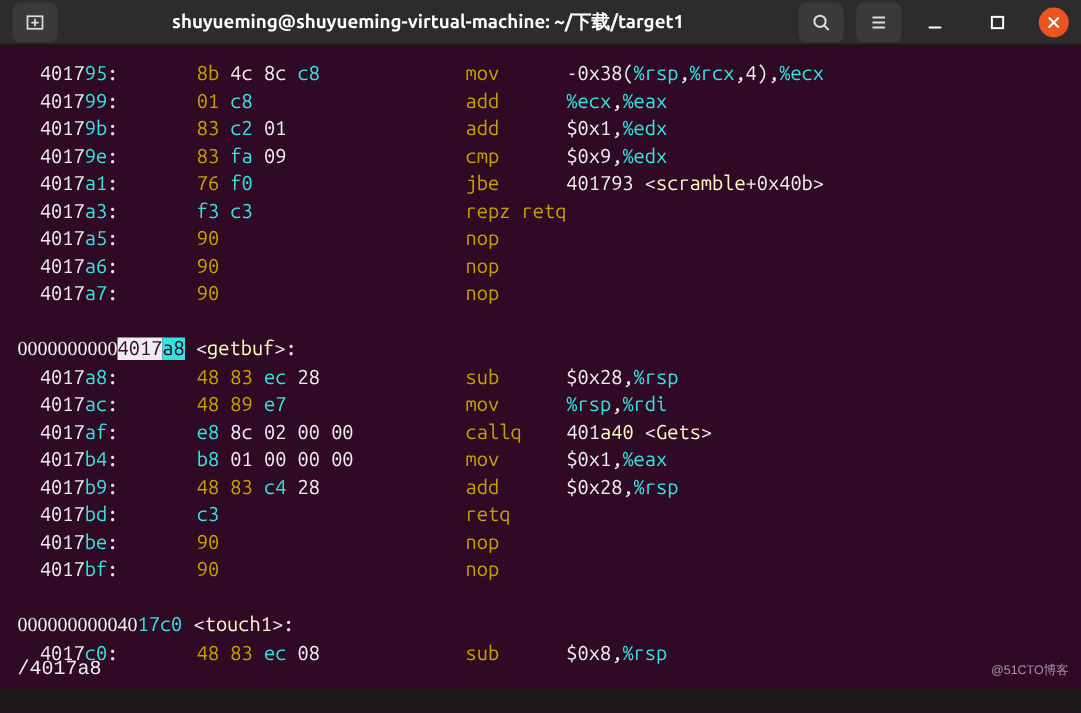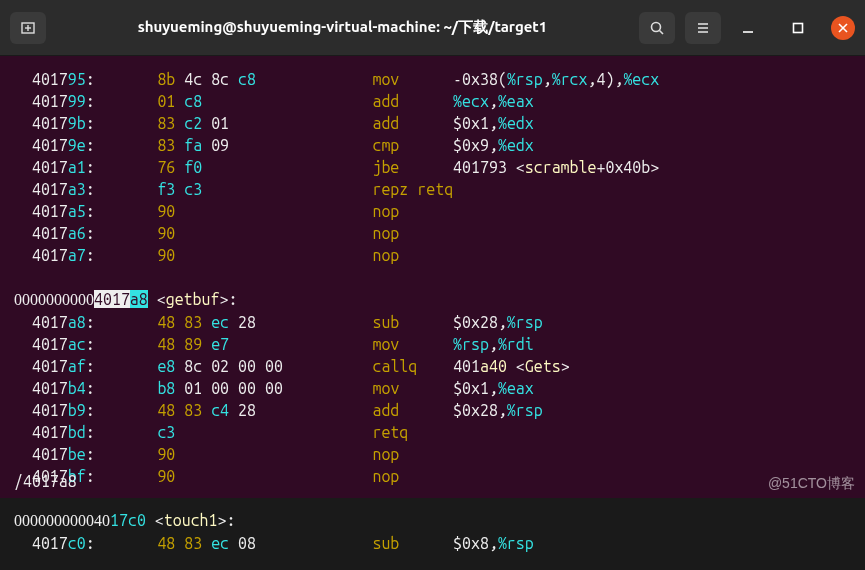--- a/index.html
+++ b/index.html
@@ -2,58 +2,58 @@
 <html><head>
 <meta charset="utf-8">
 <style>
 * { margin: 0; padding: 0; box-sizing: border-box; }
 body {
   width: 865px; height: 570px;
   font-family: "Ubuntu Mono", "DejaVu Sans Mono", Consolas, monospace;
   background: #1a1a1a; overflow: hidden;
 }
 .titlebar {
-  height: 56px; background: #2c2c2c;
+  height: 36px; background: #2c2c2c;
   display: flex; align-items: center; padding: 0 10px; gap: 10px;
   border-bottom: 1px solid #1a1a1a;
 }
 .tb-btn {
   width: 36px; height: 32px; background: #3a3a3a; border-radius: 6px;
   display: flex; align-items: center; justify-content: center;
   color: #e0e0e0; cursor: pointer;
 }
 .title-text {
   flex: 1; text-align: center; color: #fff; font-weight: bold;
   font-size: 15px; font-family: Ubuntu, sans-serif;
 }
 .tb-right { display: flex; gap: 16px; align-items: center; }
 .window-ico { width: 34px; height: 32px; display: flex; align-items: center; justify-content: center; color: #fff; cursor: pointer; }
 .close-btn { width: 24px; height: 24px; border-radius: 50%; background: #e95420; display: flex; align-items: center; justify-content: center; color: #fff; cursor: pointer; }
 .term {
-  background: #300a24; height: 442px; padding: 12px 0 0 0;
+  background: #300a24; height: 516px; padding: 12px 0 0 0;
   font-size: 16px; line-height: 22px; color: #eee;
   white-space: pre; position: relative;
 }
 .row { padding: 0 14px; }
 .addr { color: #34e2e2; }
 .hex { color: #c4a000; }
 .hex .b { color: #eee; }
 .hex .r { color: #34e2e2; }
 .mn  { color: #c4a000; }
 .opd { color: #eee; }
 .reg { color: #34e2e2; }
 .sym { color: #fef9c3; }
 .lit { color: #eee; }
 .hl    { background: #eee; color: #300a24; }
 .hlact { background: #34e2e2; color: #300a24; }
 .lbl-full { color: #eee; font-family: Liberation Serif, serif; }
-.search { position: absolute; bottom: 6px; left: 14px; color: #eee; }
+.search { position: absolute; bottom: 6px; left: 14px; color: #eee; font-family: Liberation Mono, monospace; }
 .watermark {
   position: absolute; bottom: 4px; right: 10px;
-  color: rgba(255,255,255,0.55); font-size: 14px;
+  color: rgba(255,255,255,0.55); font-size: 10px;
   font-family: sans-serif;
 }
 </style>
 </head>
 <body>
 
 <div class="titlebar">
   <div class="tb-btn">
     <svg width="16" height="16" viewBox="0 0 16 16">
         <rect x="2" y="3" width="12" height="10" fill="none" stroke="#ddd" stroke-width="1.4"></rect>

